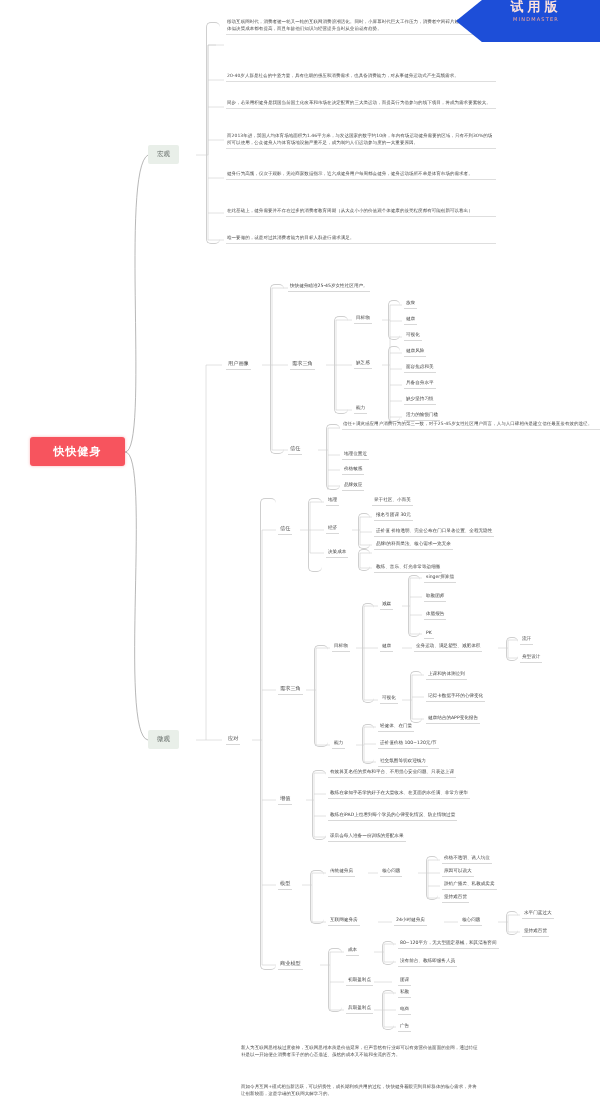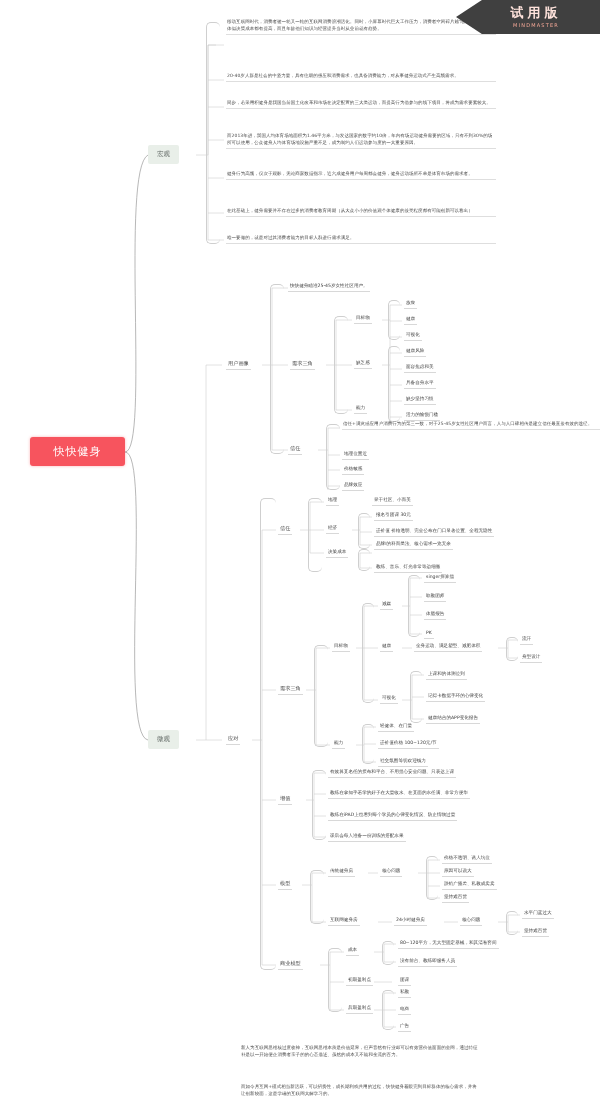--- a/index.html
+++ b/index.html
@@ -11,26 +11,26 @@
     width: 600px; height: 1115px;
     position: relative;
     font-family: "DejaVu Sans", "Liberation Sans", sans-serif;
     overflow: hidden;
   }
 
   
   #trial-ribbon {
     position: absolute;
     top: 0; right: 0;
-    width: 144px; height: 34px;
-    background: #404040;
+    width: 144px; height: 42px;
+    background: #1d4ed8;
     -webkit-clip-path: polygon(18% 0%, 100% 0%, 100% 100%, 18% 100%, 0% 50%);
     clip-path: polygon(18% 0%, 100% 0%, 100% 100%, 18% 100%, 0% 50%);
     display: flex; flex-direction: column;
-    align-items: center; justify-content: center;
+    align-items: center; justify-content: flex-start;
     padding-left: 16px;
     z-index: 40;
   }
   #trial-ribbon .rb-main {
     color: #ffe3dc; font-size: 13px; letter-spacing: 4px;
     font-weight: 700; line-height: 1.1;
   }
   #trial-ribbon .rb-sub {
     color: #f6a998; font-size: 5px; letter-spacing: 1.2px;
     margin-top: 2px;
@@ -58,21 +58,21 @@
     position: absolute;
     left: 30px; top: 437px;
     width: 95px; height: 29px;
     background: #f7545e;
     border-radius: 3px;
     display: flex; align-items: center; justify-content: center;
     box-shadow: 0 0 3px rgba(247,84,94,.45);
     z-index: 10;
   }
   #root-node span {
-    color: #ffffff; font-size: 11px; font-weight: 400; letter-spacing: 1px;
+    color: #ffffff; font-size: 11px; font-weight: 700; letter-spacing: 1px;
   }
 
   
   .lvl1 {
     background: #e9efe9;
     border-radius: 2px;
     padding: 5px 9px;
     font-size: 6.5px;
     color: #5c6460;
     z-index: 8;

